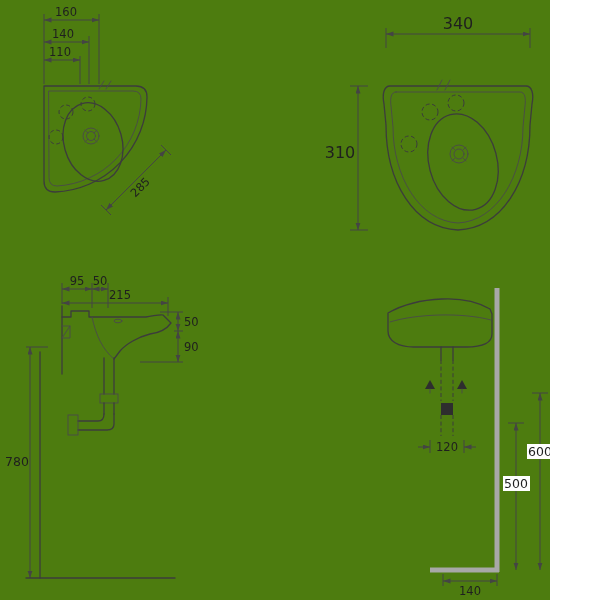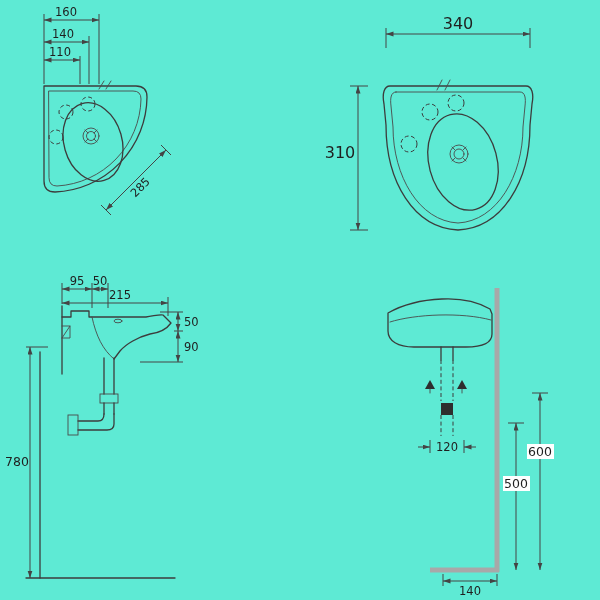--- a/index.html
+++ b/index.html
@@ -1,16 +1,16 @@
 <!DOCTYPE html>
 <html><head>
 <meta charset="utf-8">
 <style>
   html,body{margin:0;padding:0;background:#ffffff;}
-  .sheet{position:relative;width:600px;height:600px;background:#5eead4;overflow:hidden;
+  .sheet{position:relative;width:550px;height:600px;background:#4d7c0f;overflow:hidden;
          font-family:"DejaVu Sans","Liberation Sans",sans-serif;}
   svg{display:block;}
   .ln   {fill:none;stroke:#3c3c3c;stroke-width:1.3;stroke-linecap:round;stroke-linejoin:round;}
   .thin {fill:none;stroke:#4a4a4a;stroke-width:0.9;stroke-linecap:round;}
   .dim  {fill:none;stroke:#444;stroke-width:1;}
   .dash {fill:none;stroke:#3c3c3c;stroke-width:1;stroke-dasharray:4 2.6;}
   .heavy{fill:none;stroke:#a8a8a8;stroke-width:5;}
   .fillShape{fill:#2e2e2e;stroke:none;}
   text.d  {font-family:"DejaVu Sans","Liberation Sans",sans-serif;font-size:11.5px;fill:#1f1f1f;}
   text.md {font-size:12.5px;}

